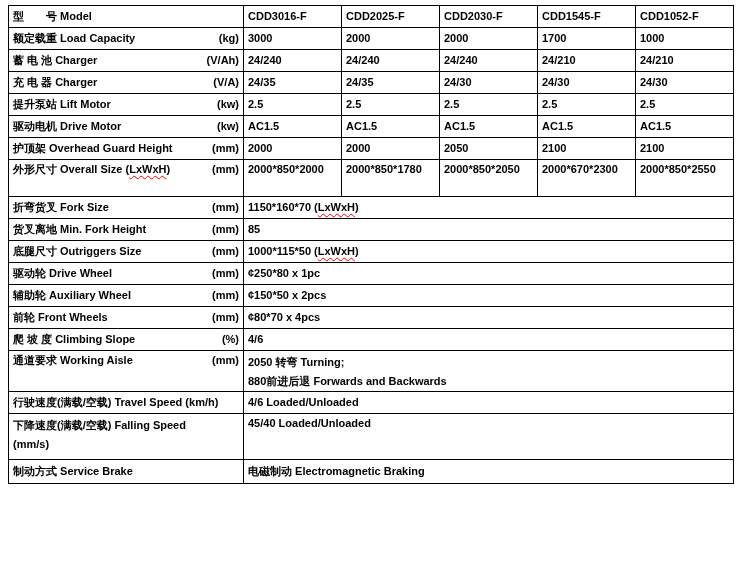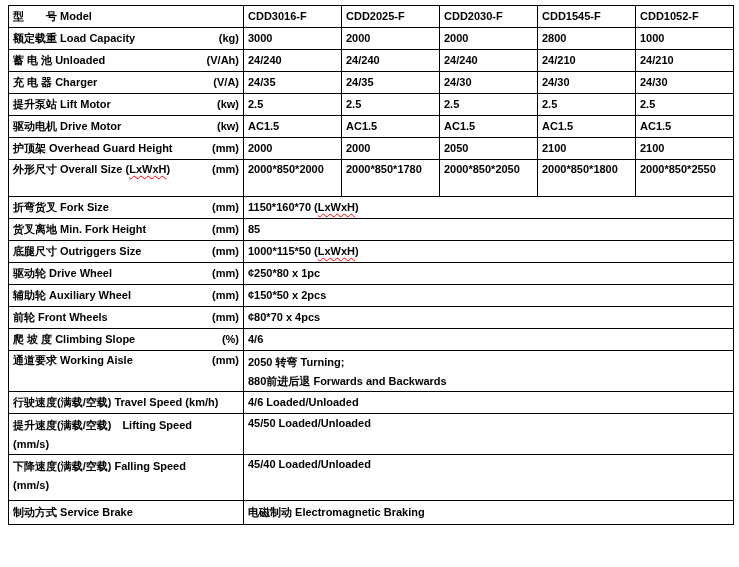--- a/index.html
+++ b/index.html
@@ -83,27 +83,27 @@
         <tr class="rh22">
           <td>
             <div class="lbl-flex">
               <span>额定载重 Load Capacity</span>
               <span class="unit">(kg)</span>
             </div>
           </td>
           <td>3000</td>
           <td>2000</td>
           <td>2000</td>
-          <td>2800</td>
+          <td>1700</td>
           <td>1000</td>
         </tr>
         <tr class="rh22">
           <td>
             <div class="lbl-flex">
-              <span>蓄 电 池 Unloaded</span>
+              <span>蓄 电 池 Charger</span>
               <span class="unit">(V/Ah)</span>
             </div>
           </td>
           <td>24/240</td>
           <td>24/240</td>
           <td>24/240</td>
           <td>24/210</td>
           <td>24/210</td>
         </tr>
         <tr class="rh22">
@@ -161,21 +161,21 @@
         <tr class="rh37 va-top">
           <td>
             <div class="lbl-flex">
               <span><span>外形尺寸 Overall Size (</span><span class="misspell">LxWxH</span><span>)</span></span>
               <span class="unit">(mm)</span>
             </div>
           </td>
           <td>2000*850*2000</td>
           <td>2000*850*1780</td>
           <td>2000*850*2050</td>
-          <td>2000*850*1800</td>
+          <td>2000*670*2300</td>
           <td>2000*850*2550</td>
         </tr>
         <tr class="rh22">
           <td>
             <div class="lbl-flex">
               <span>折弯货叉 Fork Size</span>
               <span class="unit">(mm)</span>
             </div>
           </td>
           <td colspan="5"><span>1150*160*70 (</span><span class="misspell">LxWxH</span><span>)</span></td>
@@ -248,29 +248,20 @@
             </div>
           </td>
         </tr>
         <tr class="rh22">
           <td>
             <div class="lbl-flex">
               <span>行驶速度(满载/空载) Travel Speed (km/h)</span>
             </div>
           </td>
           <td colspan="5">4/6 Loaded/Unloaded</td>
-        </tr>
-        <tr class="rh38 va-top">
-          <td>
-            <div class="multiline">
-              <div>提升速度(满载/空载)　Lifting Speed</div>
-              <div>(mm/s)</div>
-            </div>
-          </td>
-          <td colspan="5">45/50 Loaded/Unloaded</td>
         </tr>
         <tr class="rh46 va-top">
           <td>
             <div class="multiline">
               <div>下降速度(满载/空载) Falling Speed</div>
               <div>(mm/s)</div>
             </div>
           </td>
           <td colspan="5">45/40 Loaded/Unloaded</td>
         </tr>

